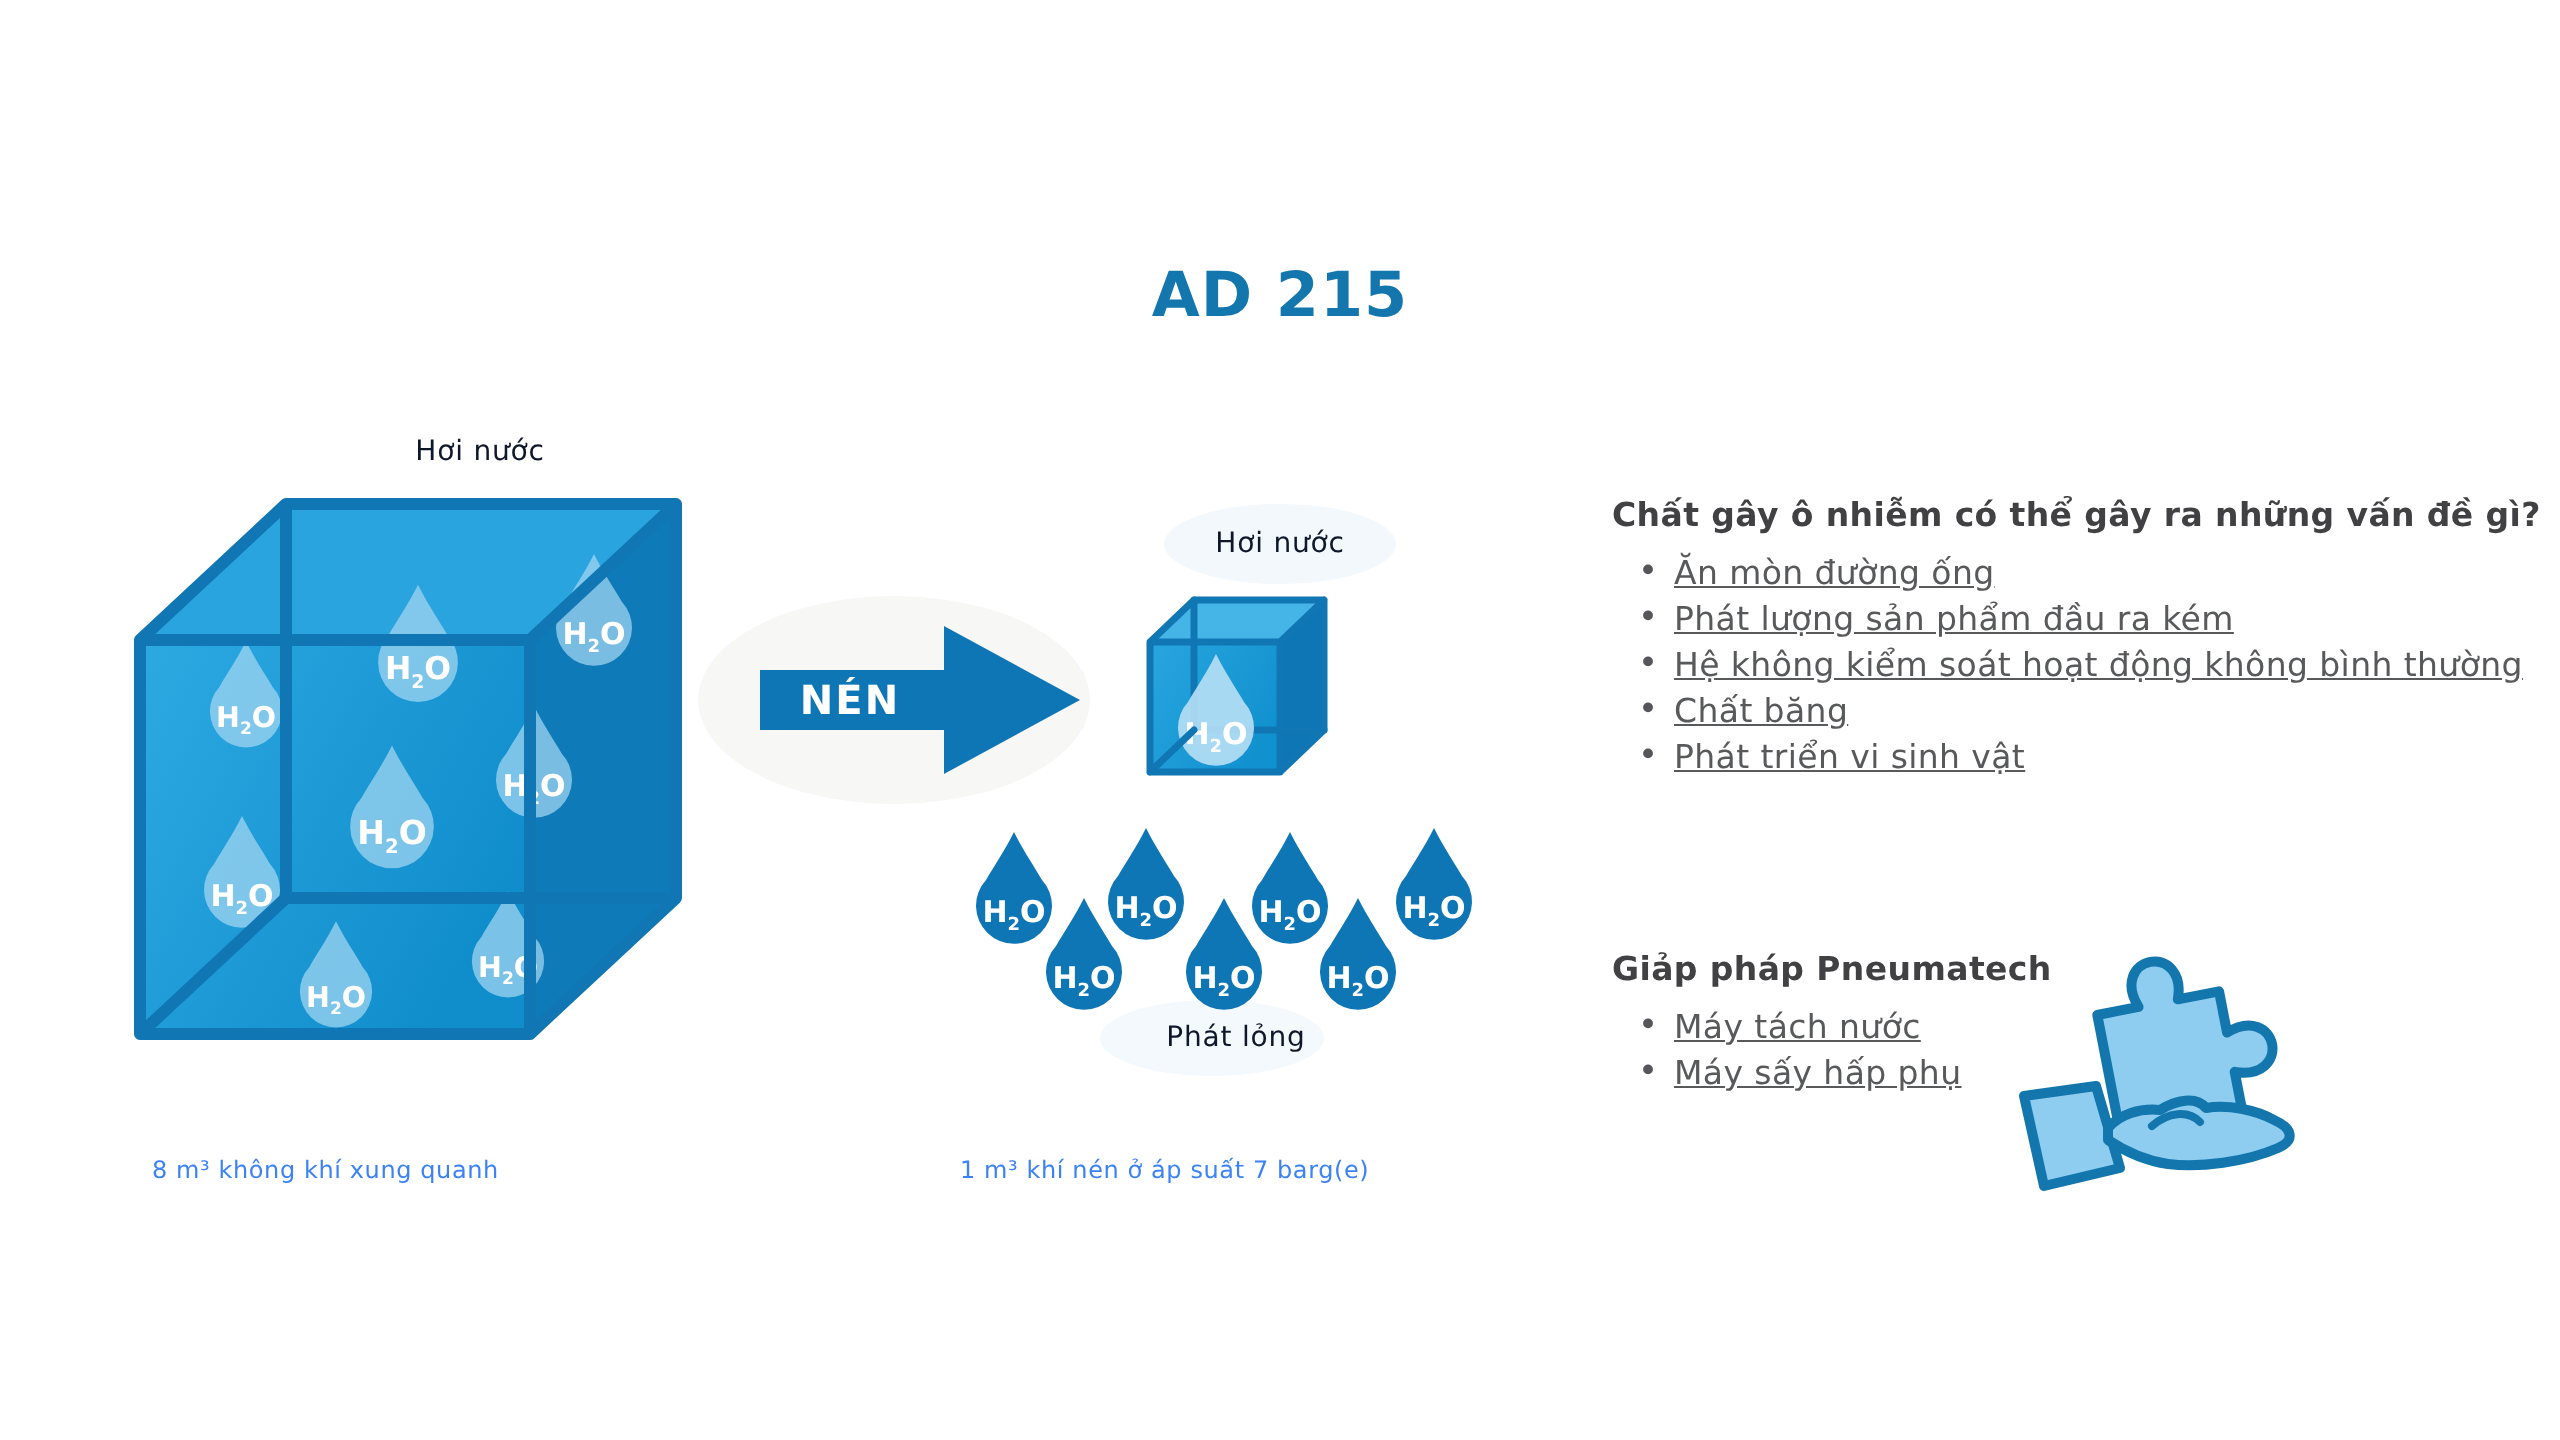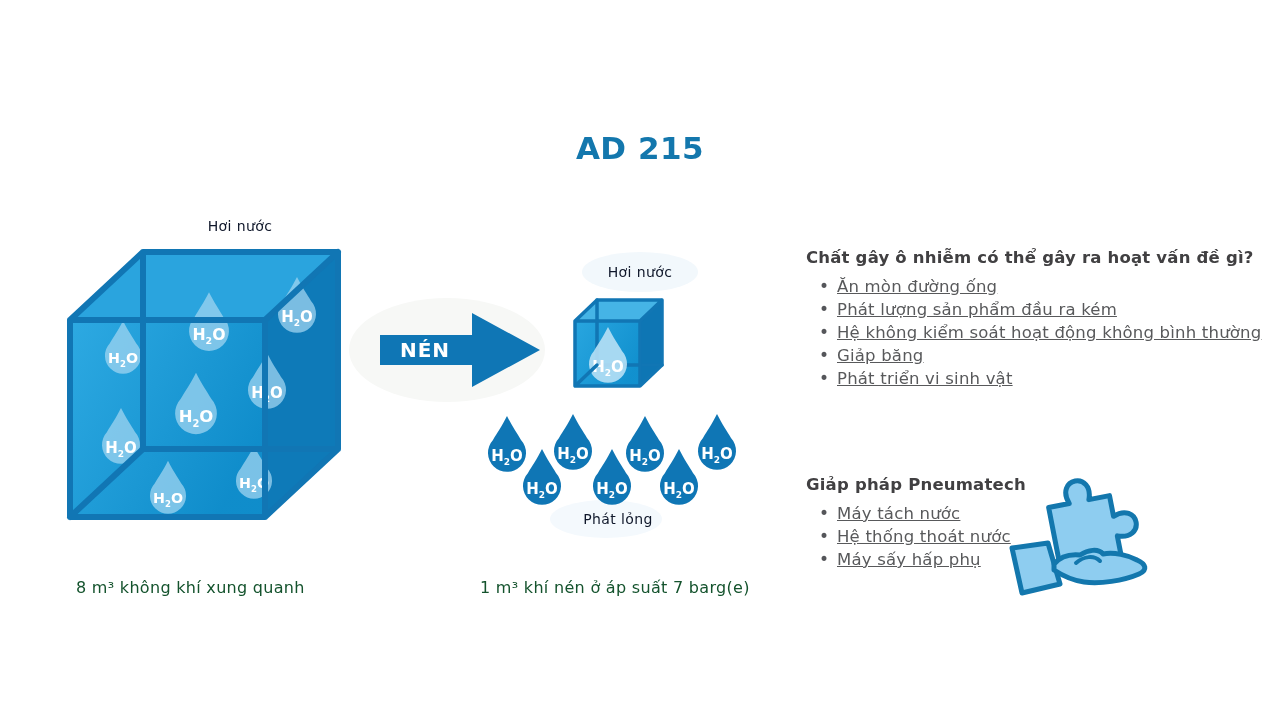--- a/index.html
+++ b/index.html
@@ -11,21 +11,21 @@
   .abs{position:absolute;}
   .page-title{
     left:0;right:0;top:110px;text-align:center;
     font-size:31px;font-weight:bold;color:#1377ad;letter-spacing:.5px;margin-top:20px;
   }
   .label{color:#0f172a;font-size:14px;letter-spacing:.4px;}
   .label.center{width:140px;text-align:center;}
   #vapor-big{left:170px;top:218px;}
   #vapor-small{left:570px;top:264px;}
   #liquid{left:548px;top:511px;}
-  .caption{color:#14532d;font-size:16px;letter-spacing:.3px;}
+  .caption{color:#3b82f6;font-size:12px;letter-spacing:.3px;}
   #caption-left{left:76px;top:578px;}
   #caption-right{left:480px;top:578px;}
   .textblock{left:806px;color:#58595b;}
   #problems{top:247px;}
   #solutions{top:474px;}
   .textblock h3{
     margin:0 0 6px 0;font-size:16.5px;line-height:22px;
     color:#414042;font-weight:bold;white-space:nowrap;letter-spacing:.2px;
   }
   .textblock ul{list-style:none;margin:0;padding:0;text-decoration:underline;}
@@ -132,30 +132,29 @@
 <div class="abs page-title">AD 215</div>
 
 <div class="abs label center" id="vapor-big">Hơi nước</div>
 <div class="abs label center" id="vapor-small">Hơi nước</div>
 <div class="abs label center" id="liquid">Phát lỏng</div>
 
 <div class="abs caption" id="caption-left">8 m³ không khí xung quanh</div>
 <div class="abs caption" id="caption-right">1 m³ khí nén ở áp suất 7 barg(e)</div>
 
 <section class="abs textblock" id="problems">
-  <h3>Chất gây ô nhiễm có thể gây ra hoạt vấn đề gì?</h3>
+  <h3>Chất gây ô nhiễm có thể gây ra những vấn đề gì?</h3>
   <ul>
     <li>Ăn mòn đường ống</li>
     <li>Phát lượng sản phẩm đầu ra kém</li>
     <li>Hệ không kiểm soát hoạt động không bình thường</li>
-    <li>Giảp băng</li>
+    <li>Chất băng</li>
     <li>Phát triển vi sinh vật</li>
   </ul>
 </section>
 
 <section class="abs textblock" id="solutions">
   <h3>Giảp pháp Pneumatech</h3>
   <ul>
     <li>Máy tách nước</li>
-    <li>Hệ thống thoát nước</li>
     <li>Máy sấy hấp phụ</li>
   </ul>
 </section>
 
 </body></html>

